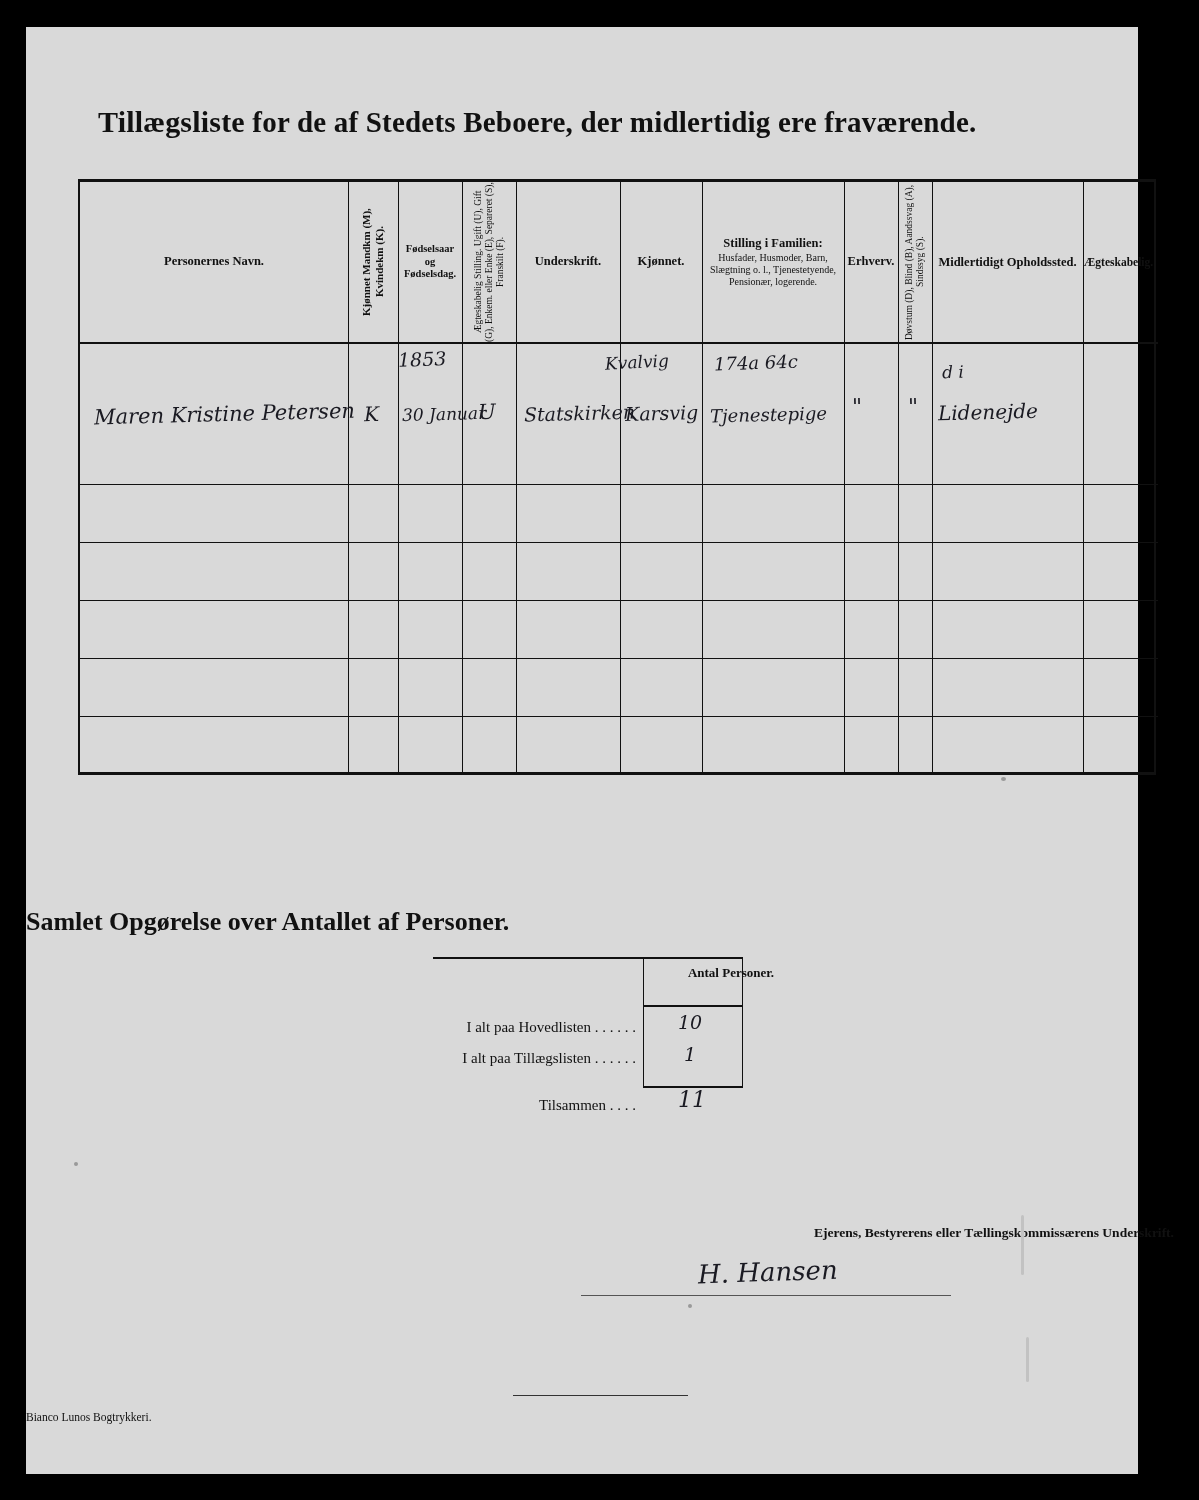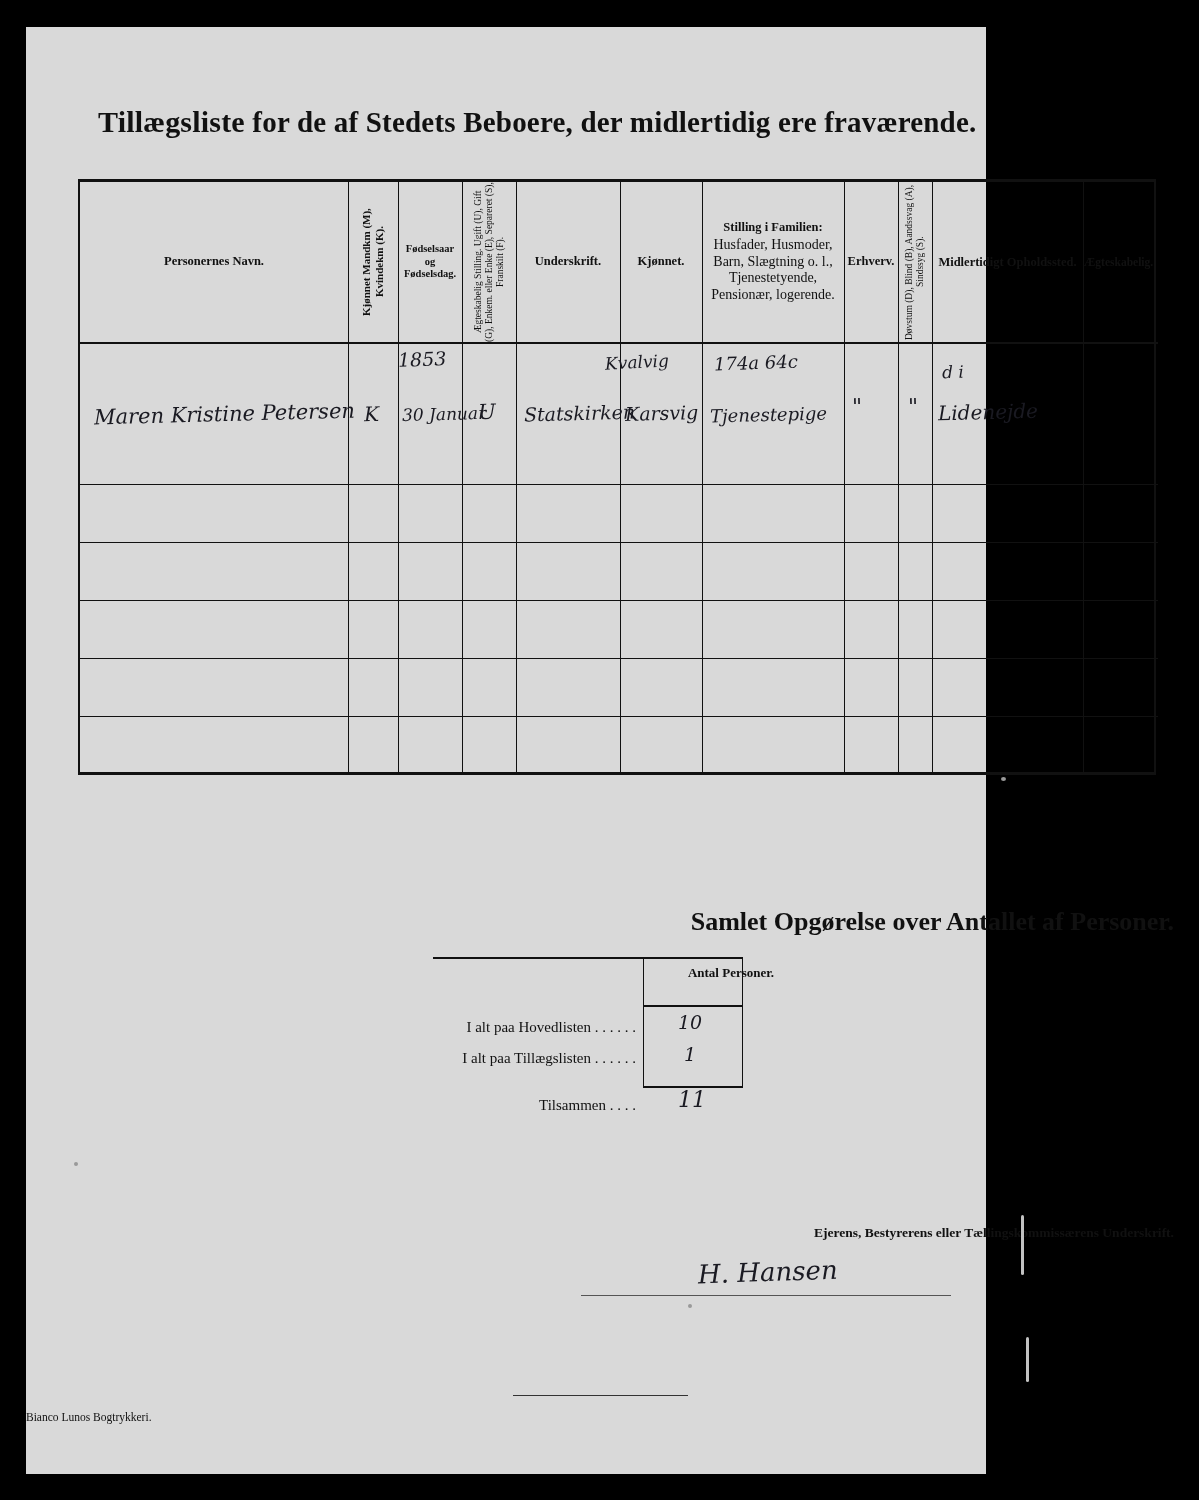--- a/index.html
+++ b/index.html
@@ -10,23 +10,24 @@
   body {
     width: 1199px;
     height: 1500px;
     overflow: hidden;
     font-family: "Liberation Serif", serif;
   }
   .page {
     position: absolute;
     left: 26px;
     top: 27px;
-    width: 960px;
+    width: 1088px;
     height: 1447px;
     background: #d9d9d9;
+    padding-left: 24px;
   }
   
   .title {
     position: absolute;
     left: 72px;
     top: 78px;
     width: 1020px;
     font-size: 29px;
     font-weight: bold;
     letter-spacing: 0.2px;
@@ -108,21 +109,21 @@
     white-space: nowrap;
     transform: rotate(-1.5deg);
   }
 
   
   .sum-title {
     position: absolute;
     left: 0;
     top: 880px;
     width: 1148px;
-    text-align: right;
+    text-align: left;
     font-size: 26px;
     font-weight: bold;
     color: #111;
   }
   .sum-rule {
     position: absolute;
     height: 2px;
     background: #111;
   }
   .sum-vline {
@@ -249,21 +250,21 @@
     <div class="colhead bold" style="left:436px;width:104px">
       <span>Underskrift.</span>
     </div>
 
     <div class="colhead bold" style="left:540px;width:82px">
       <span>Kjønnet.</span>
     </div>
 
     <div class="colhead" style="left:622px;width:142px;flex-direction:column;justify-content:center">
       <span style="font-weight:bold;font-size:12.5px;line-height:1.25">Stilling i Familien:</span>
-      <span style="font-size:14px;line-height:1.2;margin-top:1px">Husfader, Husmoder, Barn, Slægtning o. l., Tjenestetyende, Pensionær, logerende.</span>
+      <span style="font-size:10px;line-height:1.2;margin-top:1px">Husfader, Husmoder, Barn, Slægtning o. l., Tjenestetyende, Pensionær, logerende.</span>
     </div>
 
     <div class="colhead bold" style="left:764px;width:54px">
       <span>Erhverv.</span>
     </div>
 
     <div class="colhead" style="left:818px;width:34px">
       <span class="vert small">Døvstum (D), Blind (B), Aandssvag (A), Sindssyg (S).</span>
     </div>
 

